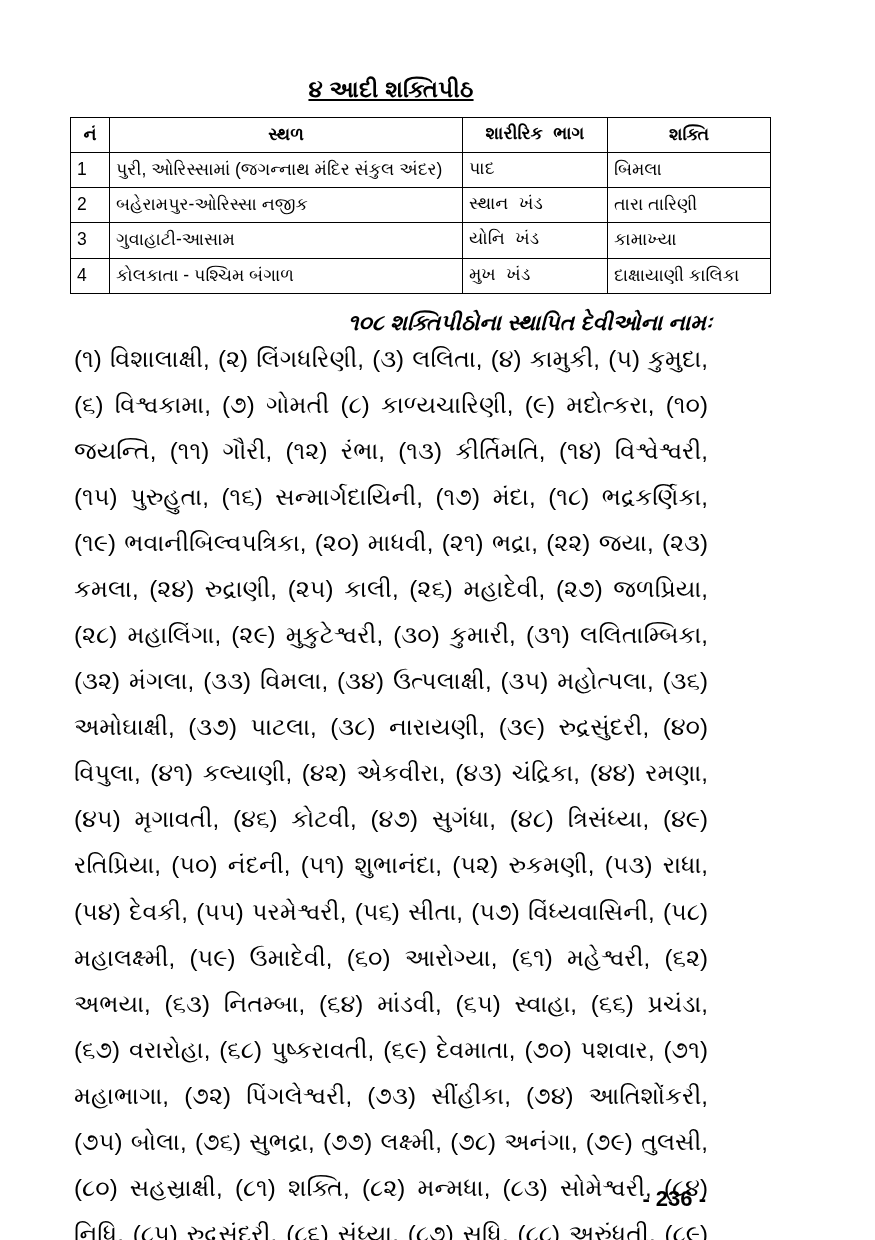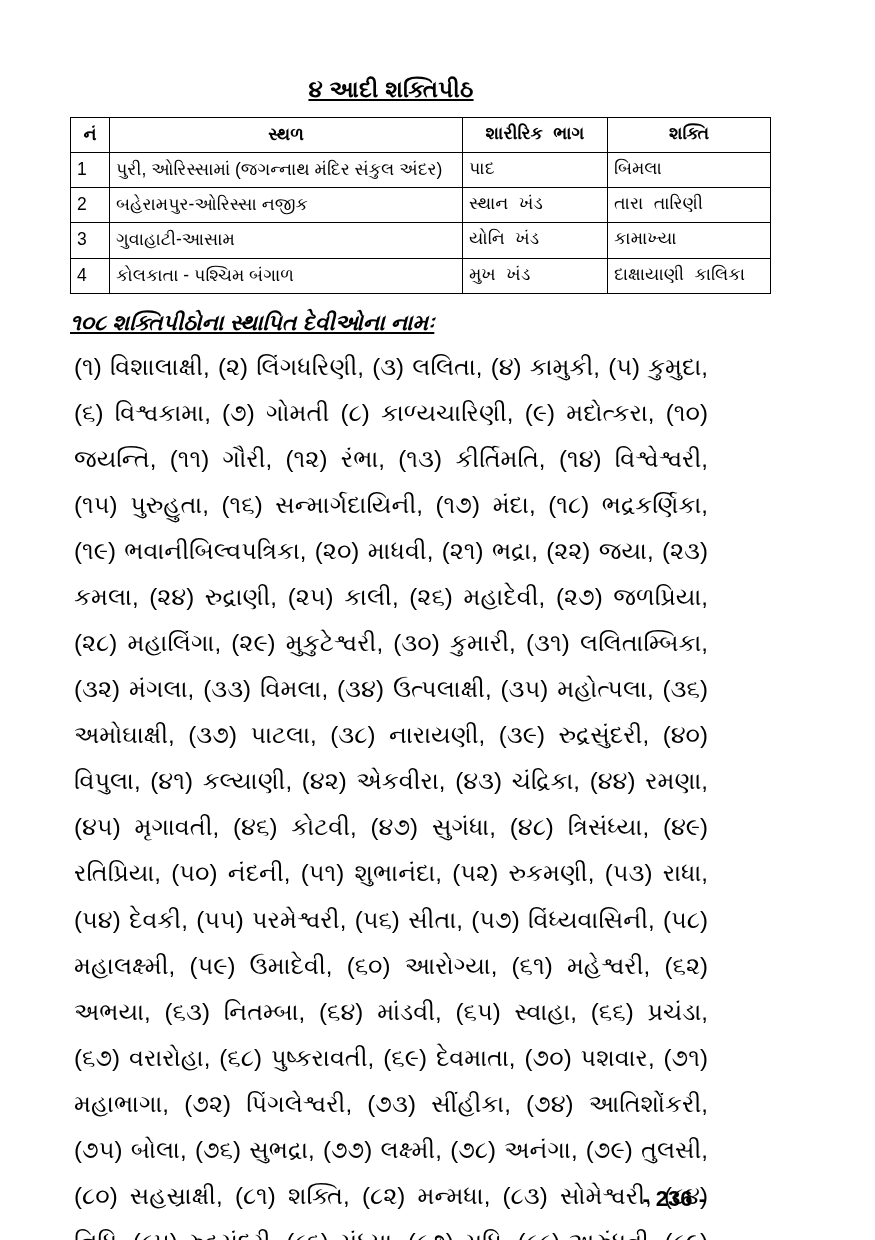--- a/index.html
+++ b/index.html
@@ -45,33 +45,32 @@
     line-height: 1.15;
   }
   table.shakti-table th {
     text-align: center;
     font-weight: bold;
     font-size: 17.5px;
   }
   .col-num { width: 26px; text-align: center; }
   .col-place { width: 340px; }
   .col-part { width: 132px; font-family: Liberation Mono, monospace; }
-  .col-shakti { width: 150px; font-family: Liberation Mono, monospace; }
+  .col-shakti { width: 150px; }
   td.col-num {
     font-size: 15px;
     text-align: left;
     padding-left: 5px;
   }
   .sub-title {
-    text-align: left;
+    text-align: right;
     font-size: 22px;
     font-weight: bold;
     font-style: italic;
-    text-decoration: underline;
-    margin: 16px 0 8px 0;
+    margin: 16px 0 0 0;
   }
   .names-body {
     font-size: 24px;
     line-height: 1.92;
     text-align: justify;
     text-justify: inter-word;
     word-spacing: 1px;
     padding: 0 4px;
   }
   .page-number {

